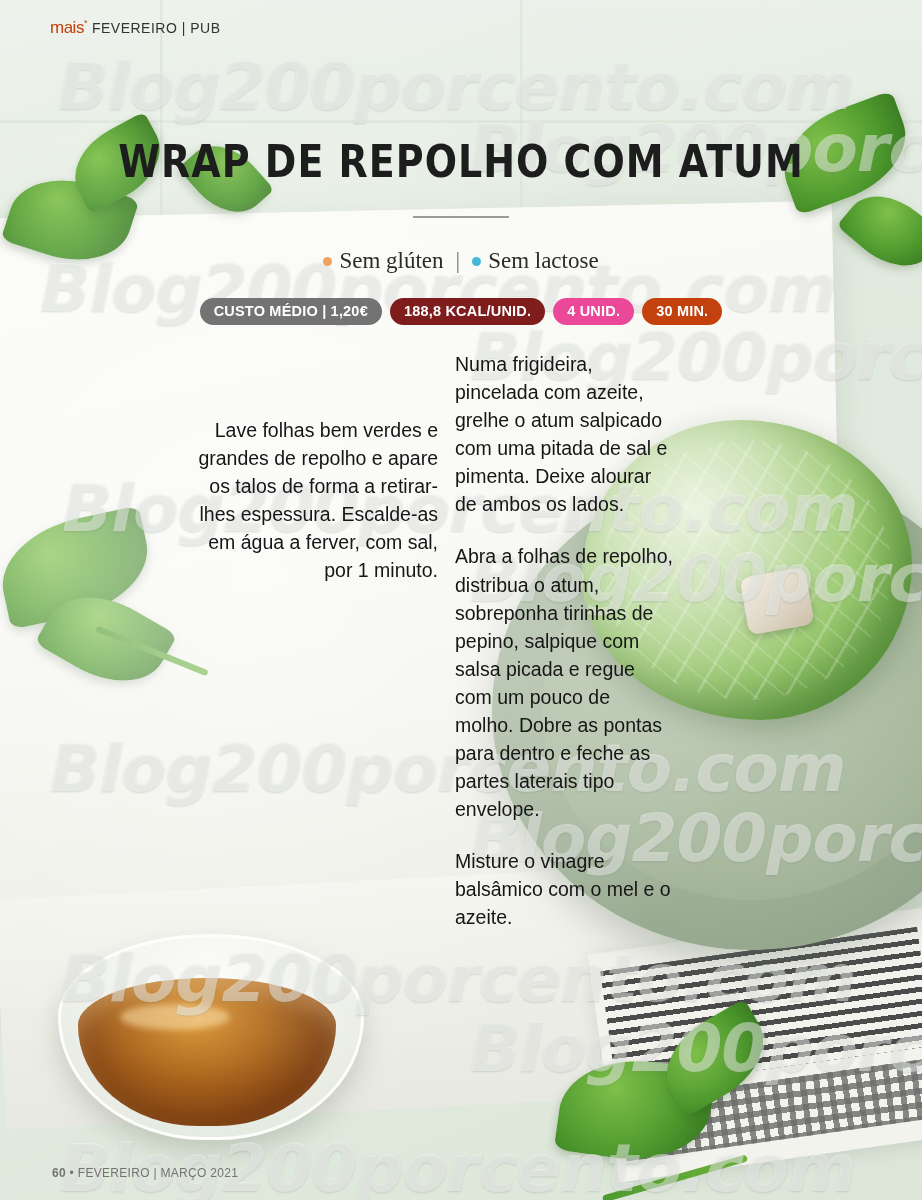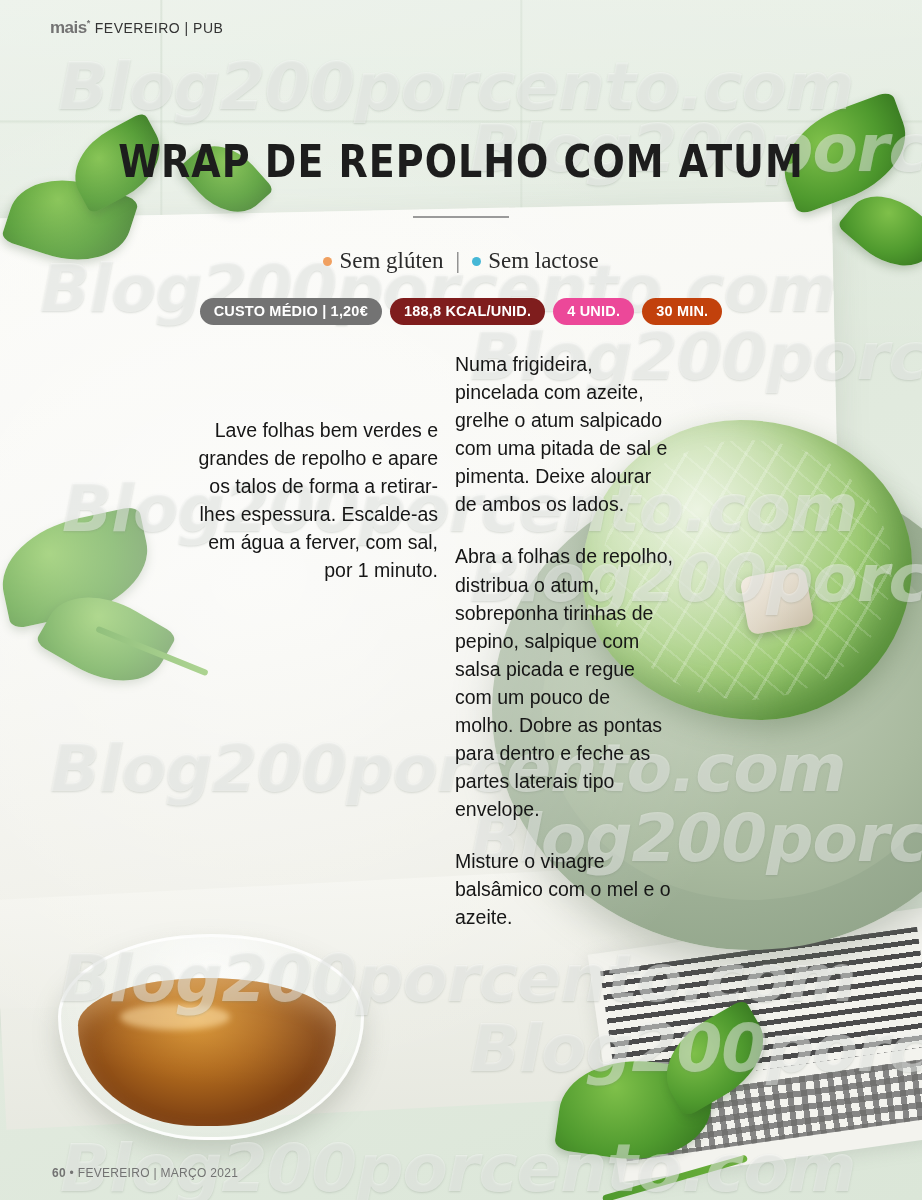--- a/index.html
+++ b/index.html
@@ -250,24 +250,24 @@
     position: absolute;
     left: 50px;
     top: 18px;
     display: flex;
     align-items: baseline;
     gap: 5px;
     font-size: 14px;
     color: #3b3b3b;
   }
   .masthead .brand {
-    font-weight: 700;
+    font-weight: 400;
     font-size: 17px;
     letter-spacing: -0.5px;
-    color: #737373;
+    color: #c2410c;
   }
   .masthead .brand sup { font-size: 9px; }
   .masthead .sec { letter-spacing: 0.5px; color: #333; }
 
   
   .title {
     position: absolute;
     left: 0; right: 0;
     top: 140px;
     text-align: center;

